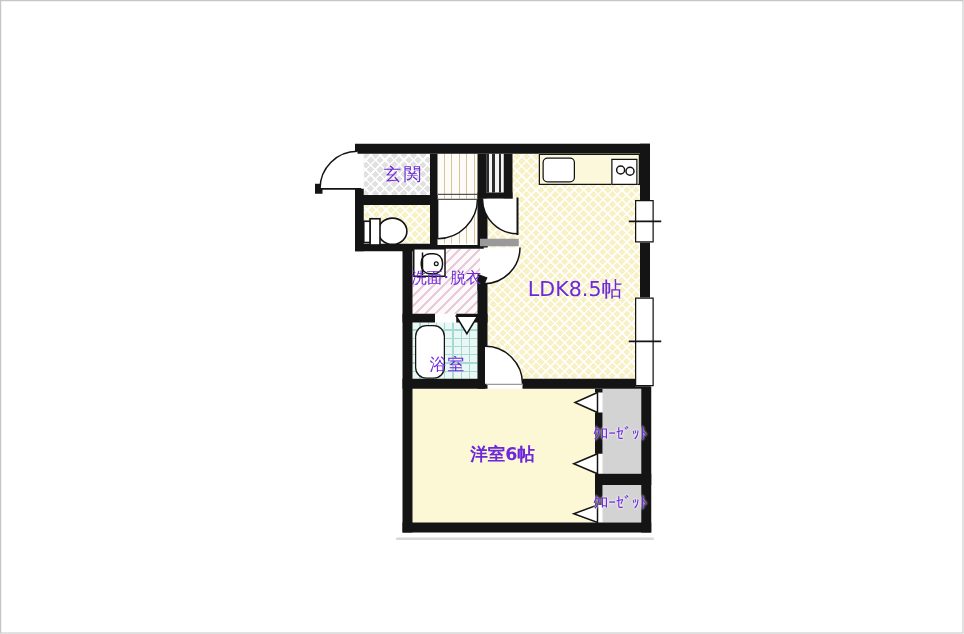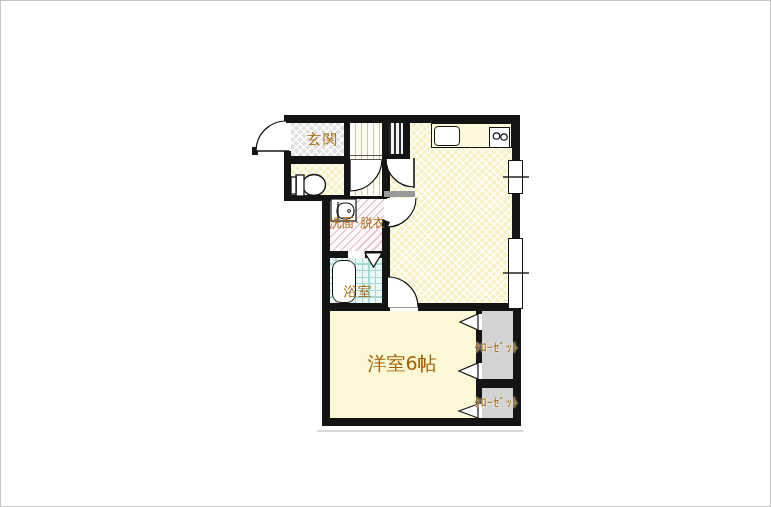--- a/index.html
+++ b/index.html
@@ -56,26 +56,26 @@
     border:1.3px solid var(--wall,#141414); box-sizing:border-box; background:#fff; }
   .tub { position:absolute; left:331px; top:259px; width:24px; height:43px;
     border:1.4px solid var(--wall,#141414); box-sizing:border-box; border-radius:9px; background:#fff; }
   .win { position:absolute; width:15px; background:#fff; border:1px solid var(--wall,#141414); box-sizing:border-box; }
   #win1 { left:507px; top:159px; height:34px; }
   #win2 { left:507px; top:237px; height:71px; }
   .post { position:absolute; left:251px; top:146px; width:6px; height:8px; background:var(--wall,#141414); }
   
   svg.overlay { position:absolute; left:0; top:0; pointer-events:none; }
   
-  .lbl { position:absolute; transform:translate(-50%,-50%); color:#a16207; white-space:nowrap; z-index:30; }
+  .lbl { position:absolute; transform:translate(-50%,-50%); color:#6d28d9; white-space:nowrap; z-index:30; }
   #lbl-genkan  { left:322px; top:139px; font-size:14px; letter-spacing:2px; }
   #lbl-wash    { left:356px; top:222px; font-size:12.5px; }
   #lbl-bath    { left:357px; top:291px; font-size:13.5px; letter-spacing:1px; }
   #lbl-ldk     { left:459px; top:231px; font-size:16.5px; }
-  #lbl-bedroom { left:401px; top:363px; font-size:19px; }
+  #lbl-bedroom { left:401px; top:363px; font-size:14px;font-weight:bold; }
   #lbl-closet1 { left:495px; top:346px; font-size:12.5px;
     text-shadow:0 0 2px rgba(255,255,255,.95), 0 0 2px rgba(255,255,255,.95); }
   #lbl-closet2 { left:495px; top:401px; font-size:12.5px;
     text-shadow:0 0 2px rgba(255,255,255,.95), 0 0 2px rgba(255,255,255,.95); }
 </style>
 </head>
 <body>
 
 <div class="frame">
 
@@ -190,17 +190,18 @@
 
     <g>
       <line x1="502" y1="176" x2="528" y2="176" stroke="#141414" stroke-width="1.4"></line>
       <line x1="502" y1="272" x2="528" y2="272" stroke="#141414" stroke-width="1.4"></line>
     </g>
   </svg>
 
   <div class="lbl" id="lbl-genkan">玄関</div>
   <div class="lbl" id="lbl-wash">洗面･脱衣</div>
   <div class="lbl" id="lbl-bath">浴室</div>
+  <div class="lbl" id="lbl-ldk">LDK8.5帖</div>
   <div class="lbl" id="lbl-bedroom">洋室6帖</div>
   <div class="lbl" id="lbl-closet1">ｸﾛｰｾﾞｯﾄ</div>
   <div class="lbl" id="lbl-closet2">ｸﾛｰｾﾞｯﾄ</div>
 
 </div>
 
 </body></html>

